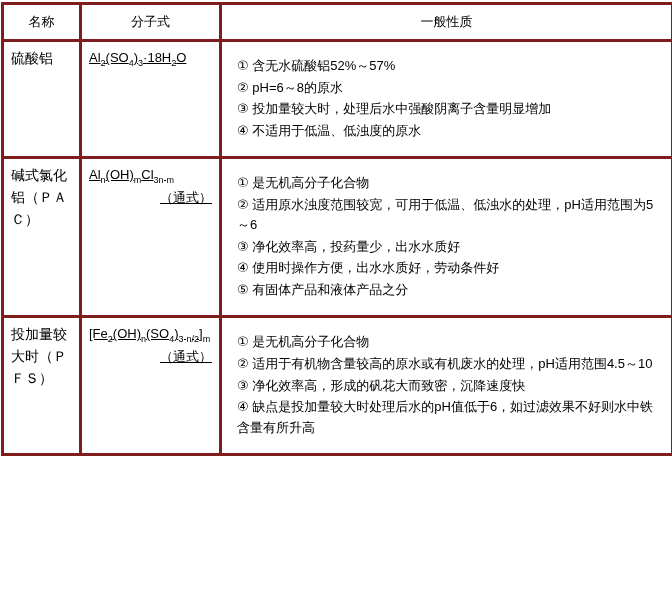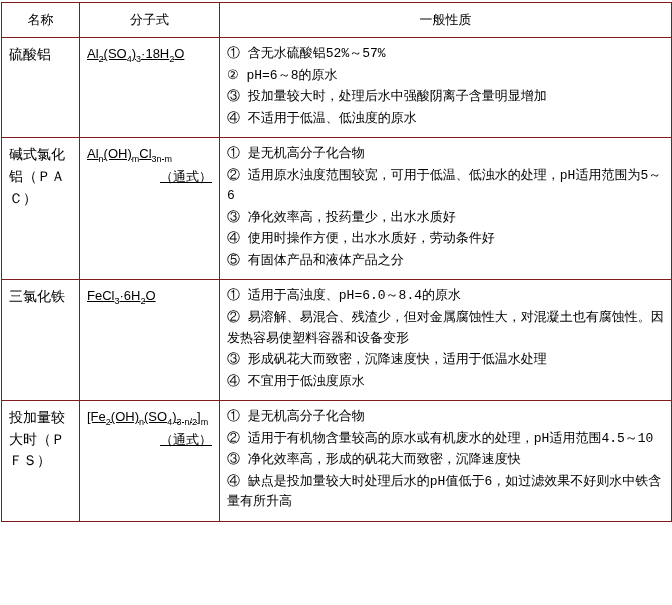--- a/index.html
+++ b/index.html
@@ -14,21 +14,21 @@
     color: #000000;
     font-size: 13px;
   }
   table.chem-table {
     border-collapse: collapse;
     width: 670px;
     margin: 2px 0 0 1px;
     table-layout: fixed;
   }
   table.chem-table td, table.chem-table th {
-    border: 1px solid #7f1d1d;
+    border: 3px solid #7f1d1d;
     vertical-align: top;
     padding: 6px 7px 7px 7px;
     font-weight: normal;
     text-align: left;
     line-height: 1.55;
   }
   table.chem-table thead th {
     text-align: center;
     vertical-align: middle;
     padding: 7px 4px;
@@ -48,24 +48,23 @@
   }
   .cell-formula .sub {
     font-size: 9px;
     vertical-align: sub;
   }
   .cell-formula .formula-note {
     display: block;
     text-align: right;
   }
   .prop-list {
-    margin: 0;
+    margin: 8px;
     padding: 0;
     list-style: none;
-    font-family: Liberation Mono, monospace;
   }
   .prop-list li {
     margin: 0 0 1px 0;
     padding: 0;
     text-indent: 0;
     font-size: 13px;
     line-height: 1.58;
   }
   .head-label {
     font-size: 13px;
@@ -107,32 +106,20 @@
           <ul class="prop-list">
             <li>① 是无机高分子化合物</li>
             <li>② 适用原水浊度范围较宽，可用于低温、低浊水的处理，pH适用范围为5～6</li>
             <li>③ 净化效率高，投药量少，出水水质好</li>
             <li>④ 使用时操作方便，出水水质好，劳动条件好</li>
             <li>⑤ 有固体产品和液体产品之分</li>
           </ul>
         </td>
       </tr>
       <tr>
-        <td class="cell-name">三氯化铁</td>
-        <td class="cell-formula">FeCl<span class="sub">3</span>·6H<span class="sub">2</span>O</td>
-        <td class="cell-props">
-          <ul class="prop-list">
-            <li>① 适用于高浊度、pH=6.0～8.4的原水</li>
-            <li>② 易溶解、易混合、残渣少，但对金属腐蚀性大，对混凝土也有腐蚀性。因发热容易使塑料容器和设备变形</li>
-            <li>③ 形成矾花大而致密，沉降速度快，适用于低温水处理</li>
-            <li>④ 不宜用于低浊度原水</li>
-          </ul>
-        </td>
-      </tr>
-      <tr>
         <td class="cell-name">投加量较大时（ＰＦＳ）</td>
         <td class="cell-formula">[Fe<span class="sub">2</span>(OH)<span class="sub">n</span>(SO<span class="sub">4</span>)<span class="sub">3-n/2</span>]<span class="sub">m</span><span class="formula-note">（通式）</span></td>
         <td class="cell-props">
           <ul class="prop-list">
             <li>① 是无机高分子化合物</li>
             <li>② 适用于有机物含量较高的原水或有机废水的处理，pH适用范围4.5～10</li>
             <li>③ 净化效率高，形成的矾花大而致密，沉降速度快</li>
             <li>④ 缺点是投加量较大时处理后水的pH值低于6，如过滤效果不好则水中铁含量有所升高</li>
           </ul>
         </td>

